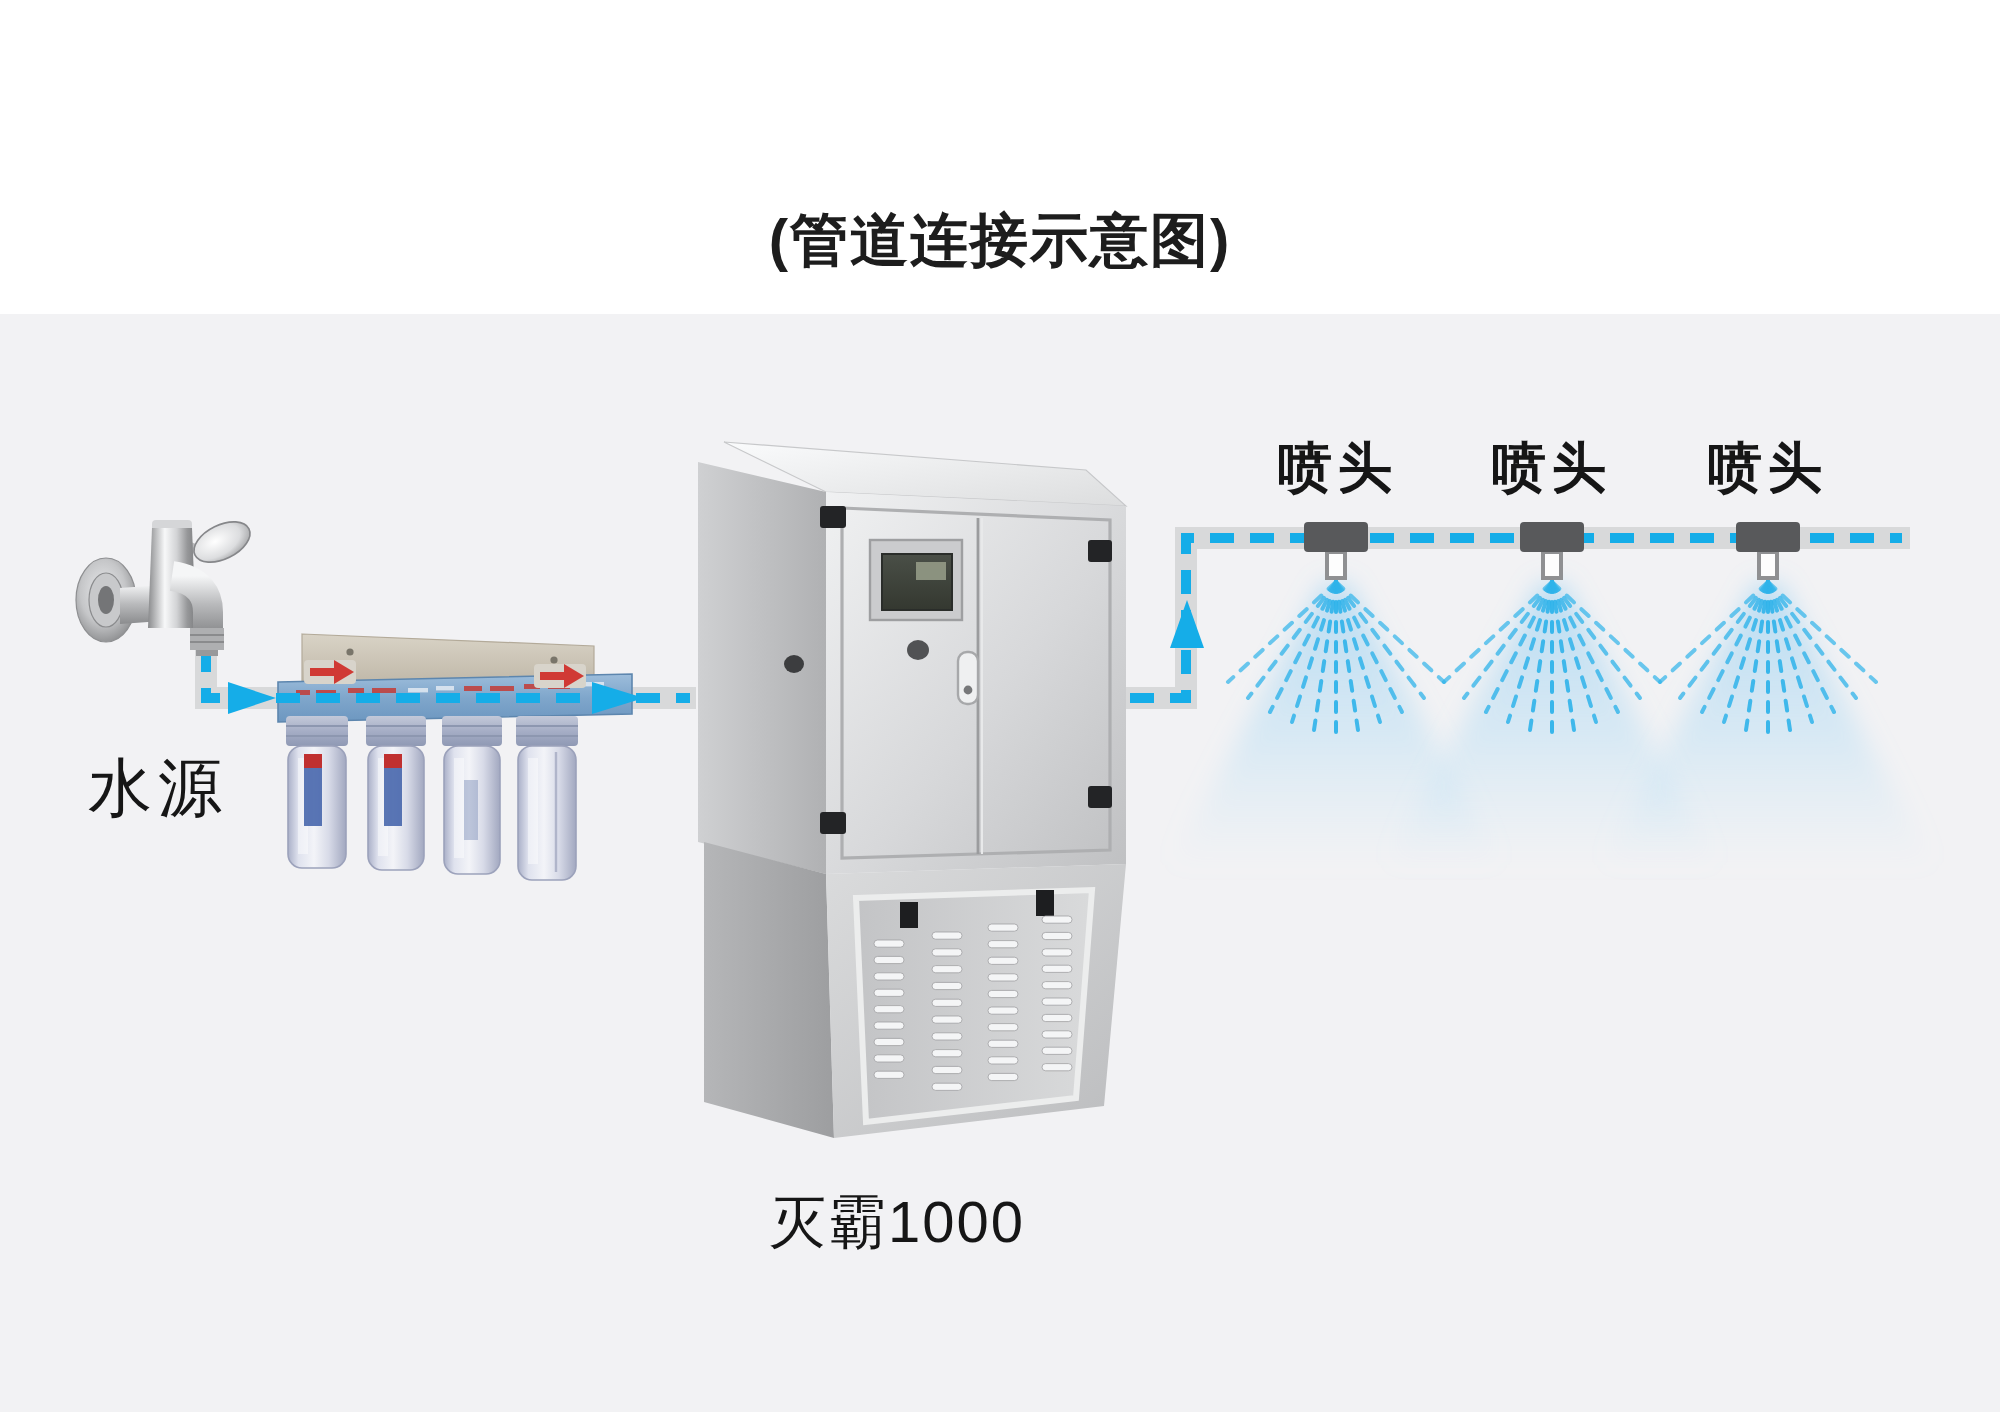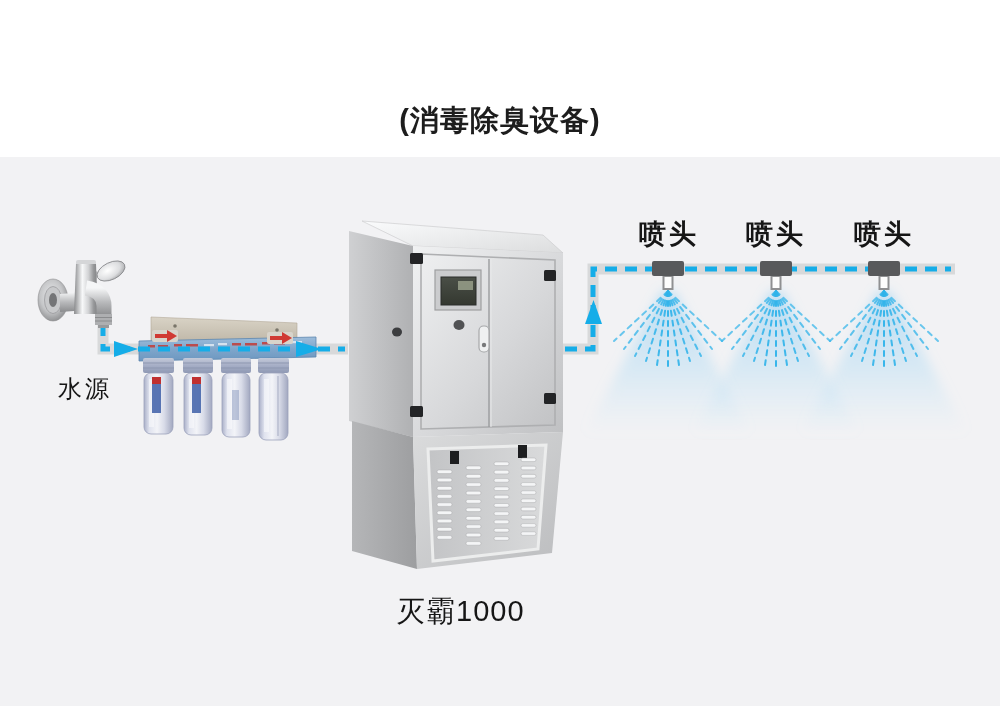--- a/index.html
+++ b/index.html
@@ -5,32 +5,32 @@
   html,body{margin:0;padding:0;background:#fff;}
   .stage{position:relative;width:1000px;height:706px;background:#ffffff;overflow:hidden;
          font-family:"Liberation Sans",sans-serif;color:#161616;}
   .hdr-title{position:absolute;left:0;top:34px;width:100%;text-align:center;
              font-size:45px;font-weight:700;letter-spacing:6px;color:#000;}
   .hdr-sub{position:absolute;left:0;top:101px;width:100%;text-align:center;
            font-size:29px;font-weight:700;letter-spacing:1px;color:#1d1d1d;}
   .panel{position:absolute;left:0;top:157px;width:1000px;height:549px;background:#f2f2f4;}
   .gfx{position:absolute;left:0;top:0;width:1000px;height:706px;}
   .lbl{position:absolute;color:#161616;white-space:nowrap;text-align:right;}
-  .lbl-water{left:44px;top:373px;font-size:24px;letter-spacing:3px;margin-left:14px;}
+  .lbl-water{left:44px;top:373px;font-size:32px;letter-spacing:3px;}
   .lbl-filter{left:171px;top:449px;font-size:28px;letter-spacing:4px;}
-  .lbl-machine{left:396px;top:592px;font-size:29px;letter-spacing:1px;}
+  .lbl-machine{left:384px;top:592px;font-size:29px;letter-spacing:1px;}
   .lbl-nozzle{top:216px;font-size:27px;font-weight:700;letter-spacing:3px;transform:translateX(-50%);}
   .lbl-nozzle.n1{left:669px;} .lbl-nozzle.n2{left:776px;} .lbl-nozzle.n3{left:884px;}
 </style>
 </head>
 <body>
 
 <div class="stage">
 
-  <div class="hdr-sub">(消毒除臭设备)</div>
+  <div class="hdr-sub">(管道连接示意图)</div>
 
   <div class="panel"></div>
 
   <svg class="gfx" viewBox="0 0 1000 706">
     <defs>
       <linearGradient id="gChromeV" x1="0" y1="0" x2="1" y2="0">
         <stop offset="0" stop-color="#898a8c"></stop>
           <stop offset="0.35" stop-color="#f7f8f9"></stop>
         <stop offset="0.6" stop-color="#d2d3d5"></stop>
           <stop offset="0.82" stop-color="#969799"></stop>

